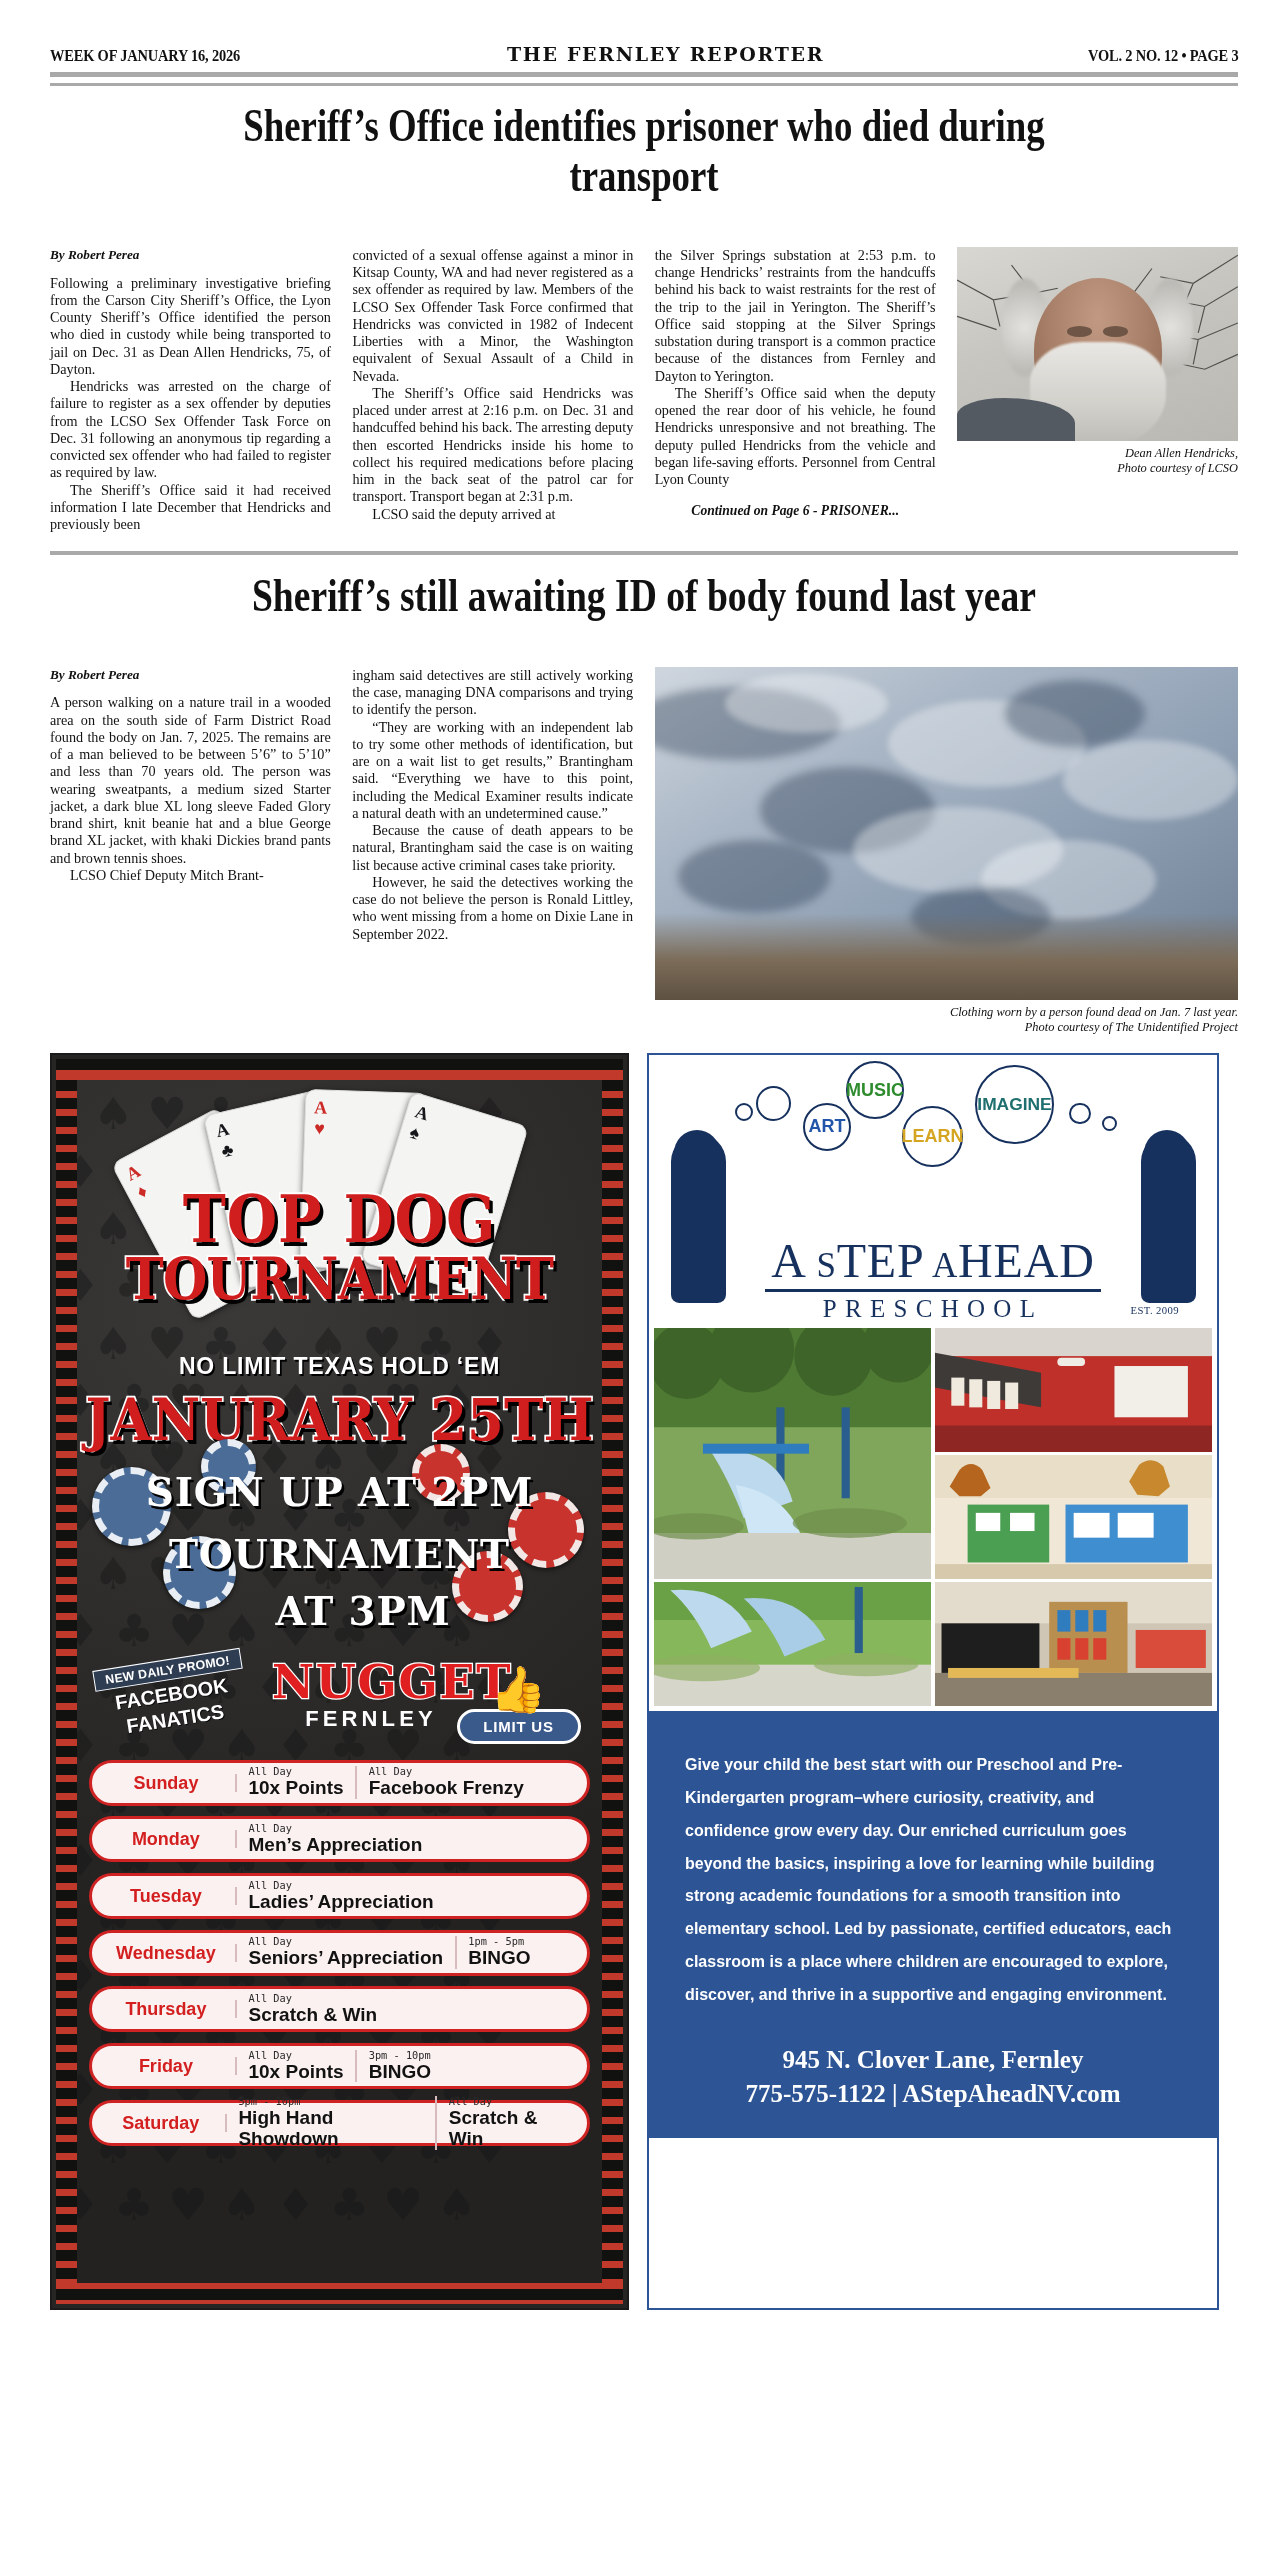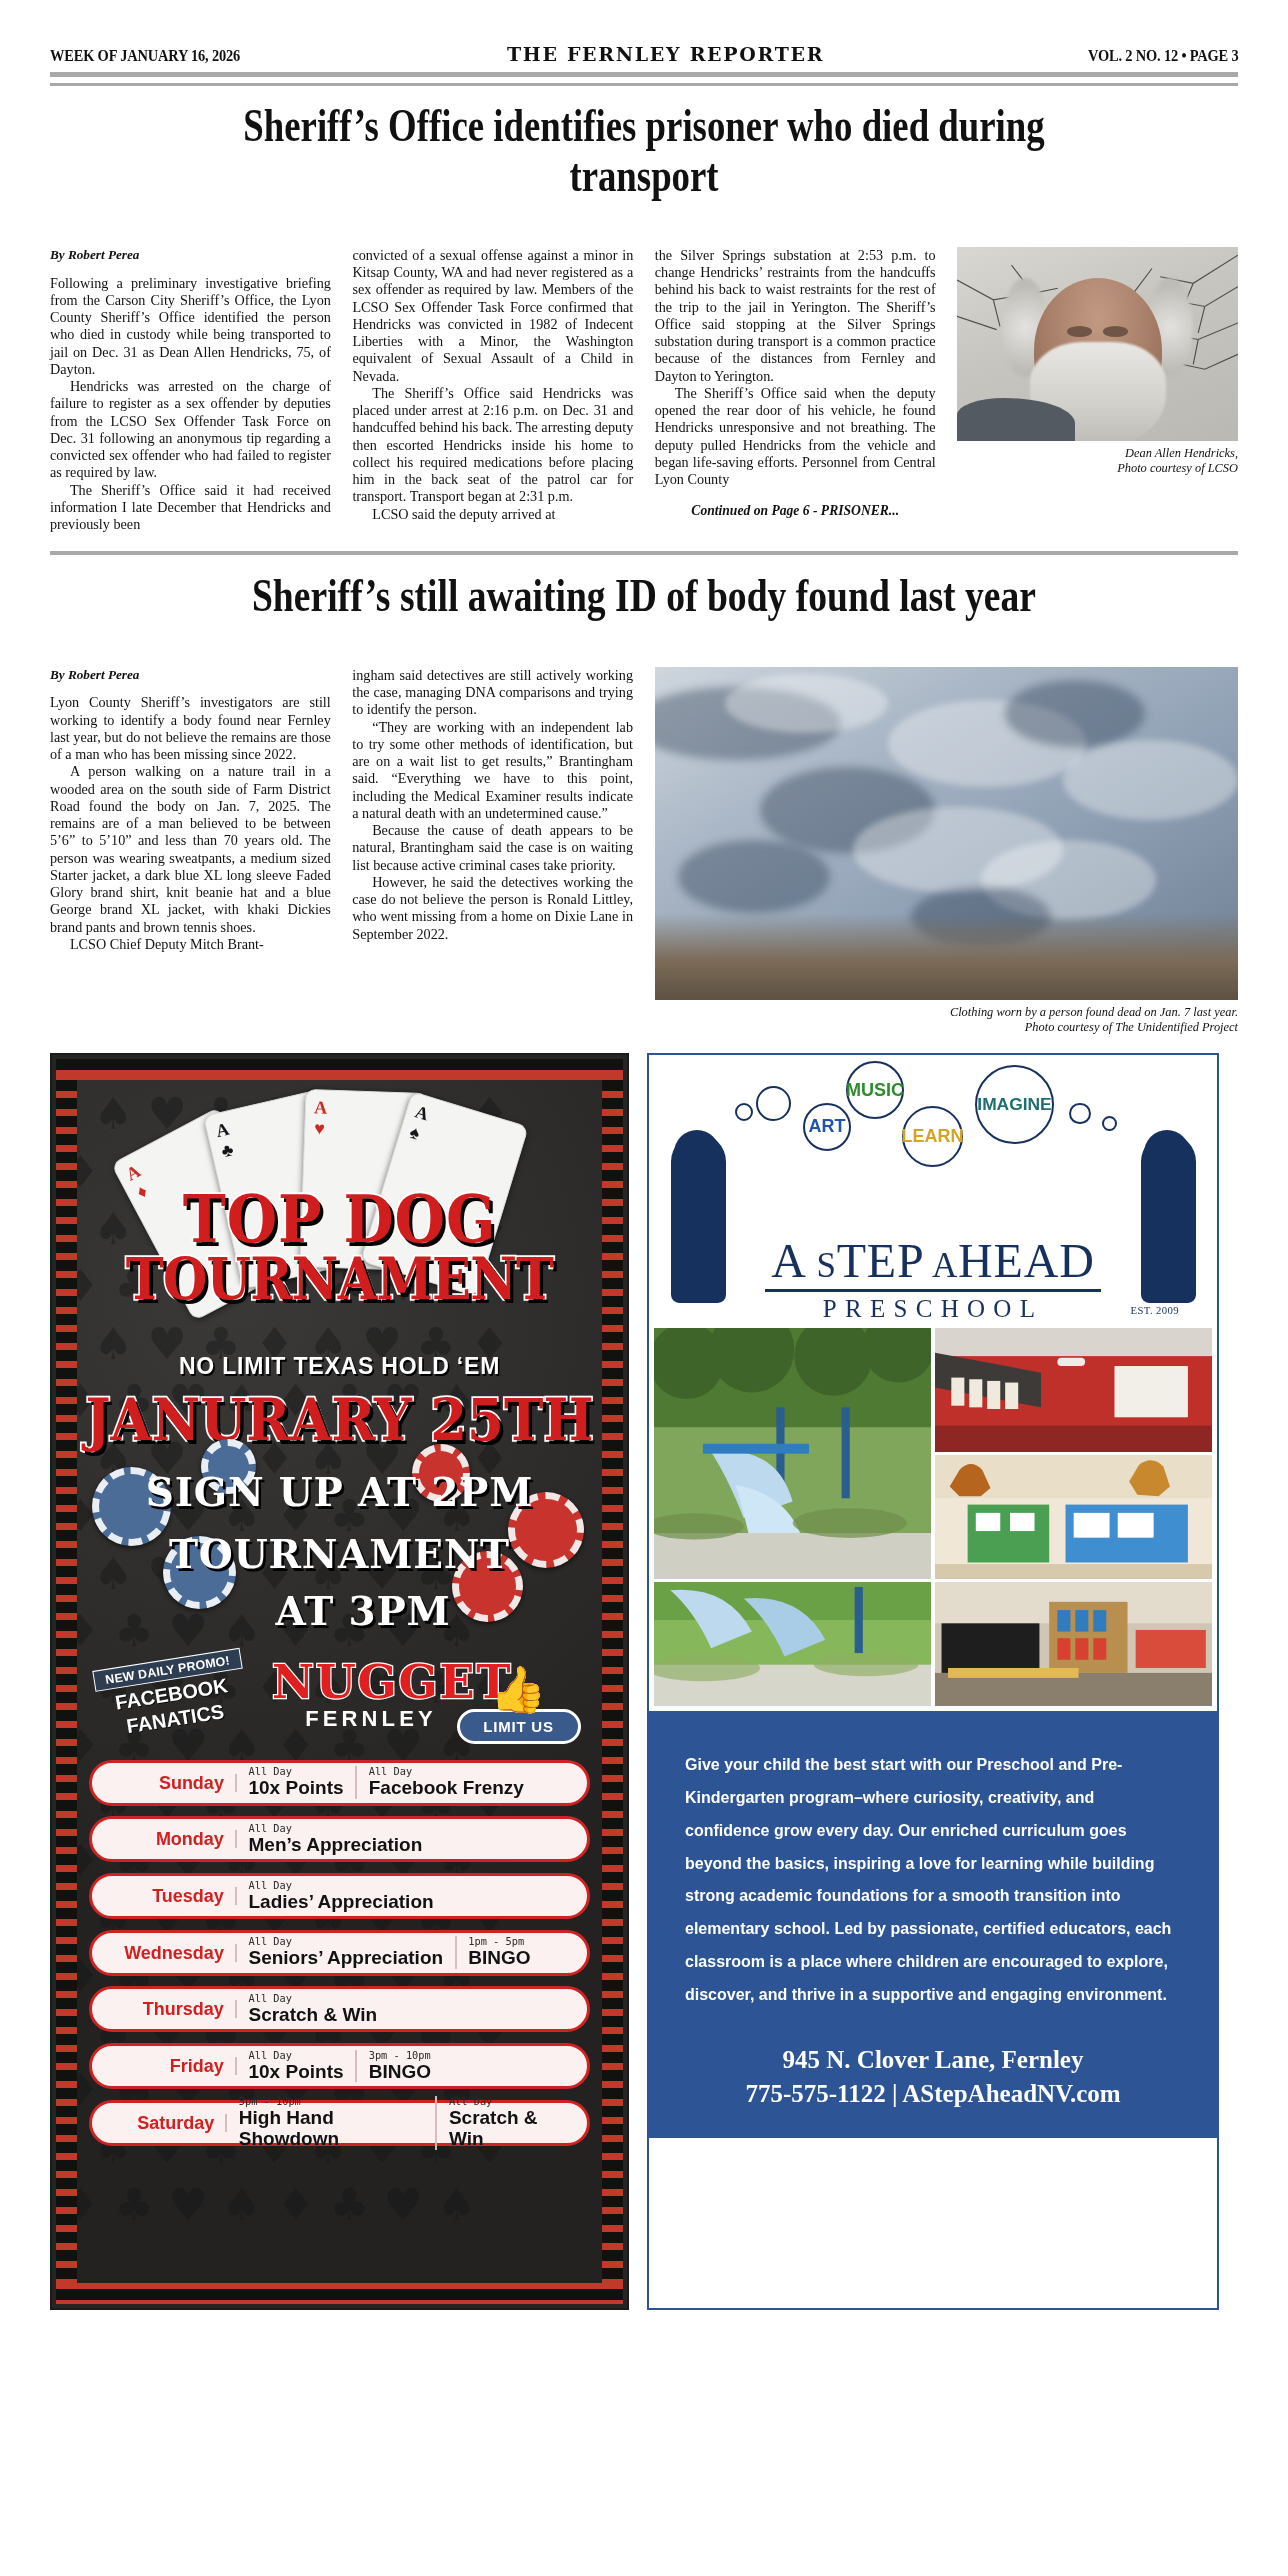--- a/index.html
+++ b/index.html
@@ -235,21 +235,21 @@
 
   
   .promos { position:absolute; left:11.6px; right:11.6px; top:680px; }
   .prow {
     display:flex; align-items:center;
     background:#fbf1f0; border:3.3px solid #cf2222; border-radius:25px;
     height:46px; margin-bottom:10.7px; padding:0 8.3px;
   }
   .prow .day {
     color:#d31f1f; font-family:"Liberation Sans", sans-serif; font-weight:bold;
-    font-size:18px; width:137px; text-align:right; padding-right:11px;
+    font-size:18px; width:137px; text-align:center; padding-right:3px;
     border-right:2.5px solid #d6bcbc; line-height:1;
   }
   .pitem { padding:0 11.6px; border-right:2.5px solid #d6bcbc; }
   .pitem:last-child { border-right:none; }
   .pitem .t {
     font-family:"DejaVu Sans Mono", monospace; font-size:10.3px; color:#2a2a2a; line-height:1;
   }
   .pitem .n {
     font-family:"Liberation Sans", sans-serif; font-weight:bold;
     font-size:19px; color:#121212; line-height:1.1; margin-top:1.7px;
@@ -369,21 +369,20 @@
   </div>
 
   <div class="rule-thin" style="margin-top:18px;"></div>
 
   <h1 class="headline single">Sheriff’s still awaiting ID of body found last year</h1>
 
   <div class="article">
     <div class="cols">
       <div class="col">
         <div class="byline">By Robert Perea</div>
-        <p>Lyon County Sheriff’s investigators are still working to identify a body found near Fernley last year, but do not believe the remains are those of a man who has been missing since 2022.</p>
         <p>A person walking on a nature trail in a wooded area on the south side of Farm District Road found the body on Jan. 7, 2025. The remains are of a man believed to be between 5’6” to 5’10” and less than 70 years old. The person was wearing sweatpants, a medium sized Starter jacket, a dark blue XL long sleeve Faded Glory brand shirt, knit beanie hat and a blue George brand XL jacket, with khaki Dickies brand pants and brown tennis shoes.</p>
         <p>LCSO Chief Deputy Mitch Brant-</p>
       </div>
 
       <div class="col">
         <p>ingham said detectives are still actively working the case, managing DNA comparisons and trying to identify the person.</p>
         <p>“They are working with an independent lab to try some other methods of identification, but are on a wait list to get results,” Brantingham said. “Everything we have to this point, including the Medical Examiner results indicate a natural death with an undetermined cause.”</p>
         <p>Because the cause of death appears to be natural, Brantingham said the case is on waiting list because active criminal cases take priority.</p>
         <p>However, he said the detectives working the case do not believe the person is Ronald Littley, who went missing from a home on Dixie Lane in September 2022.</p>
       </div>

